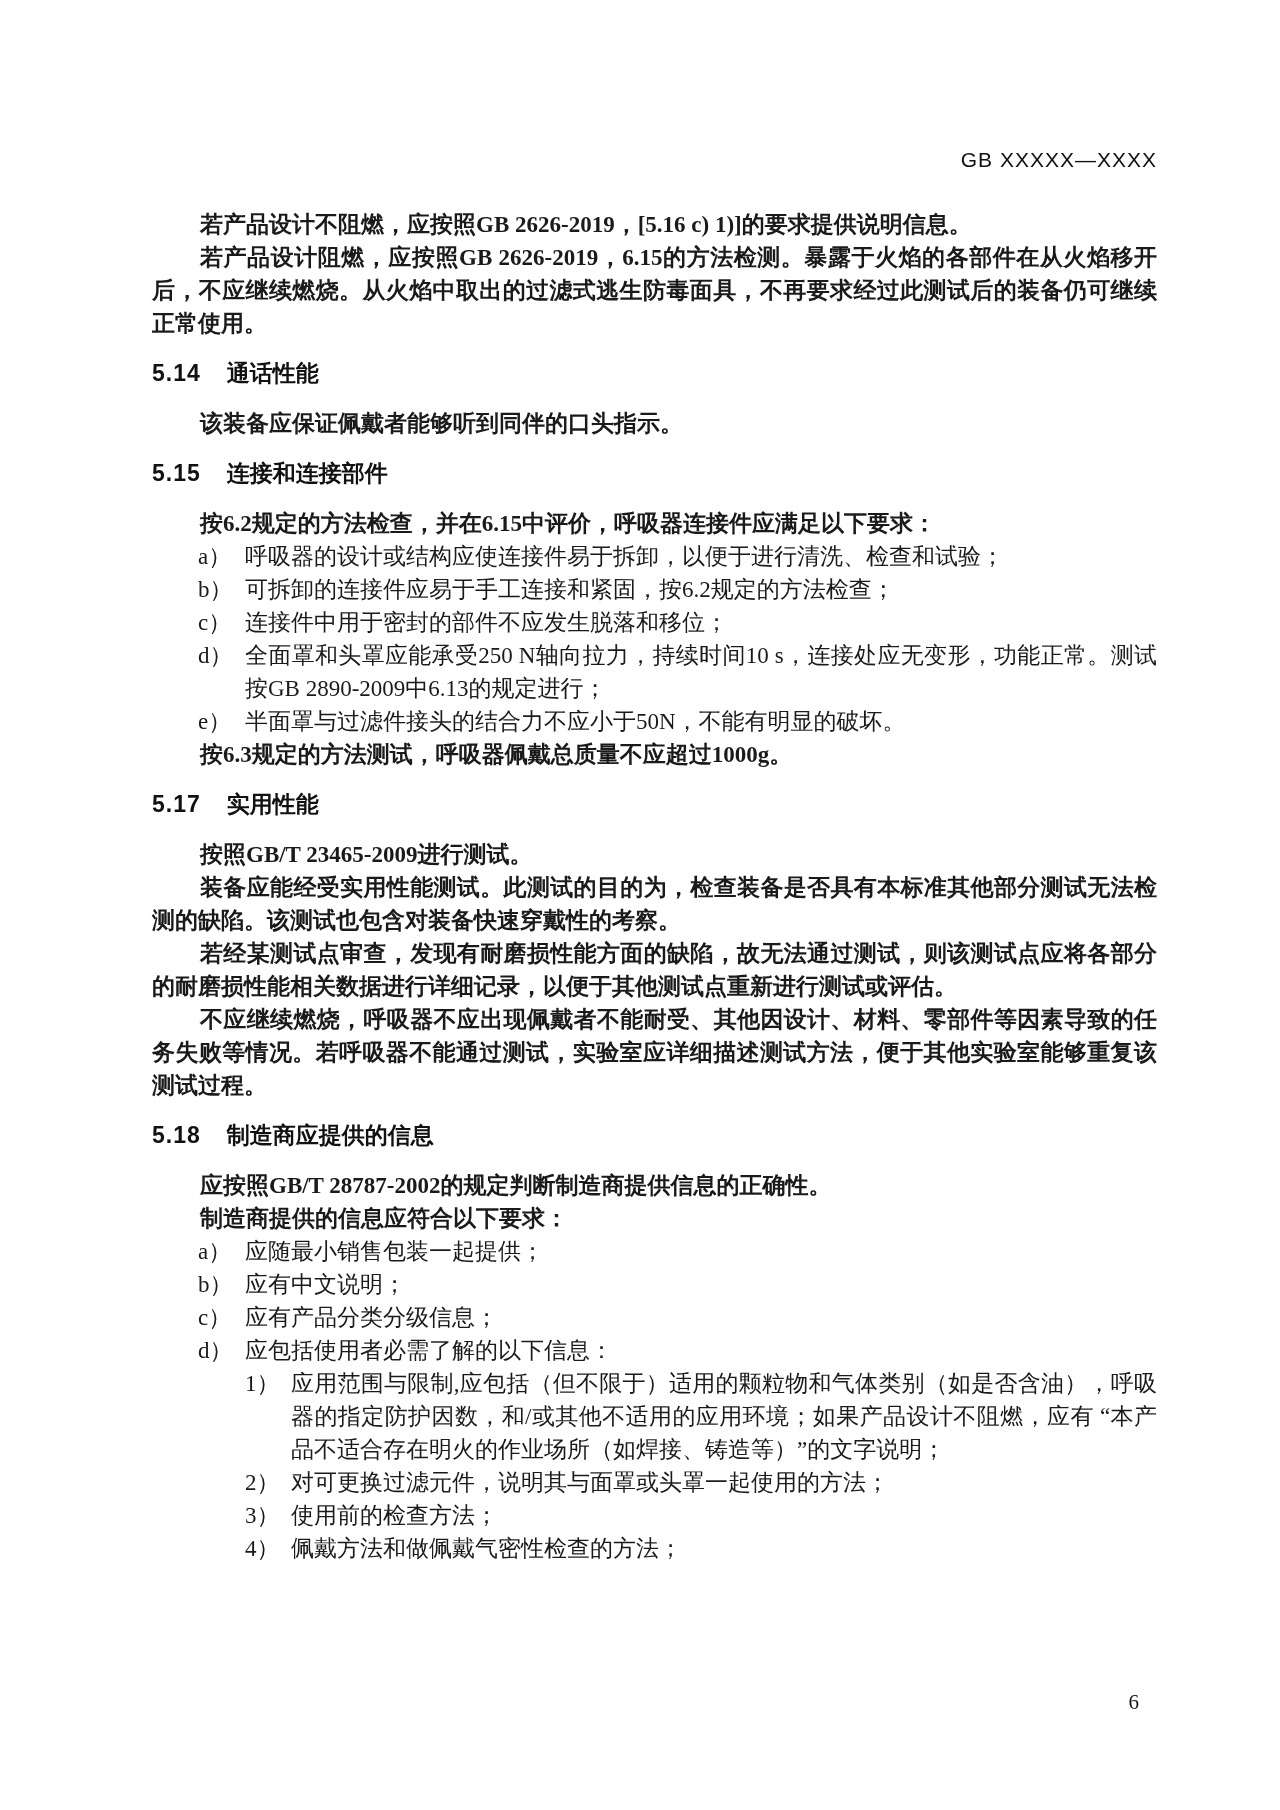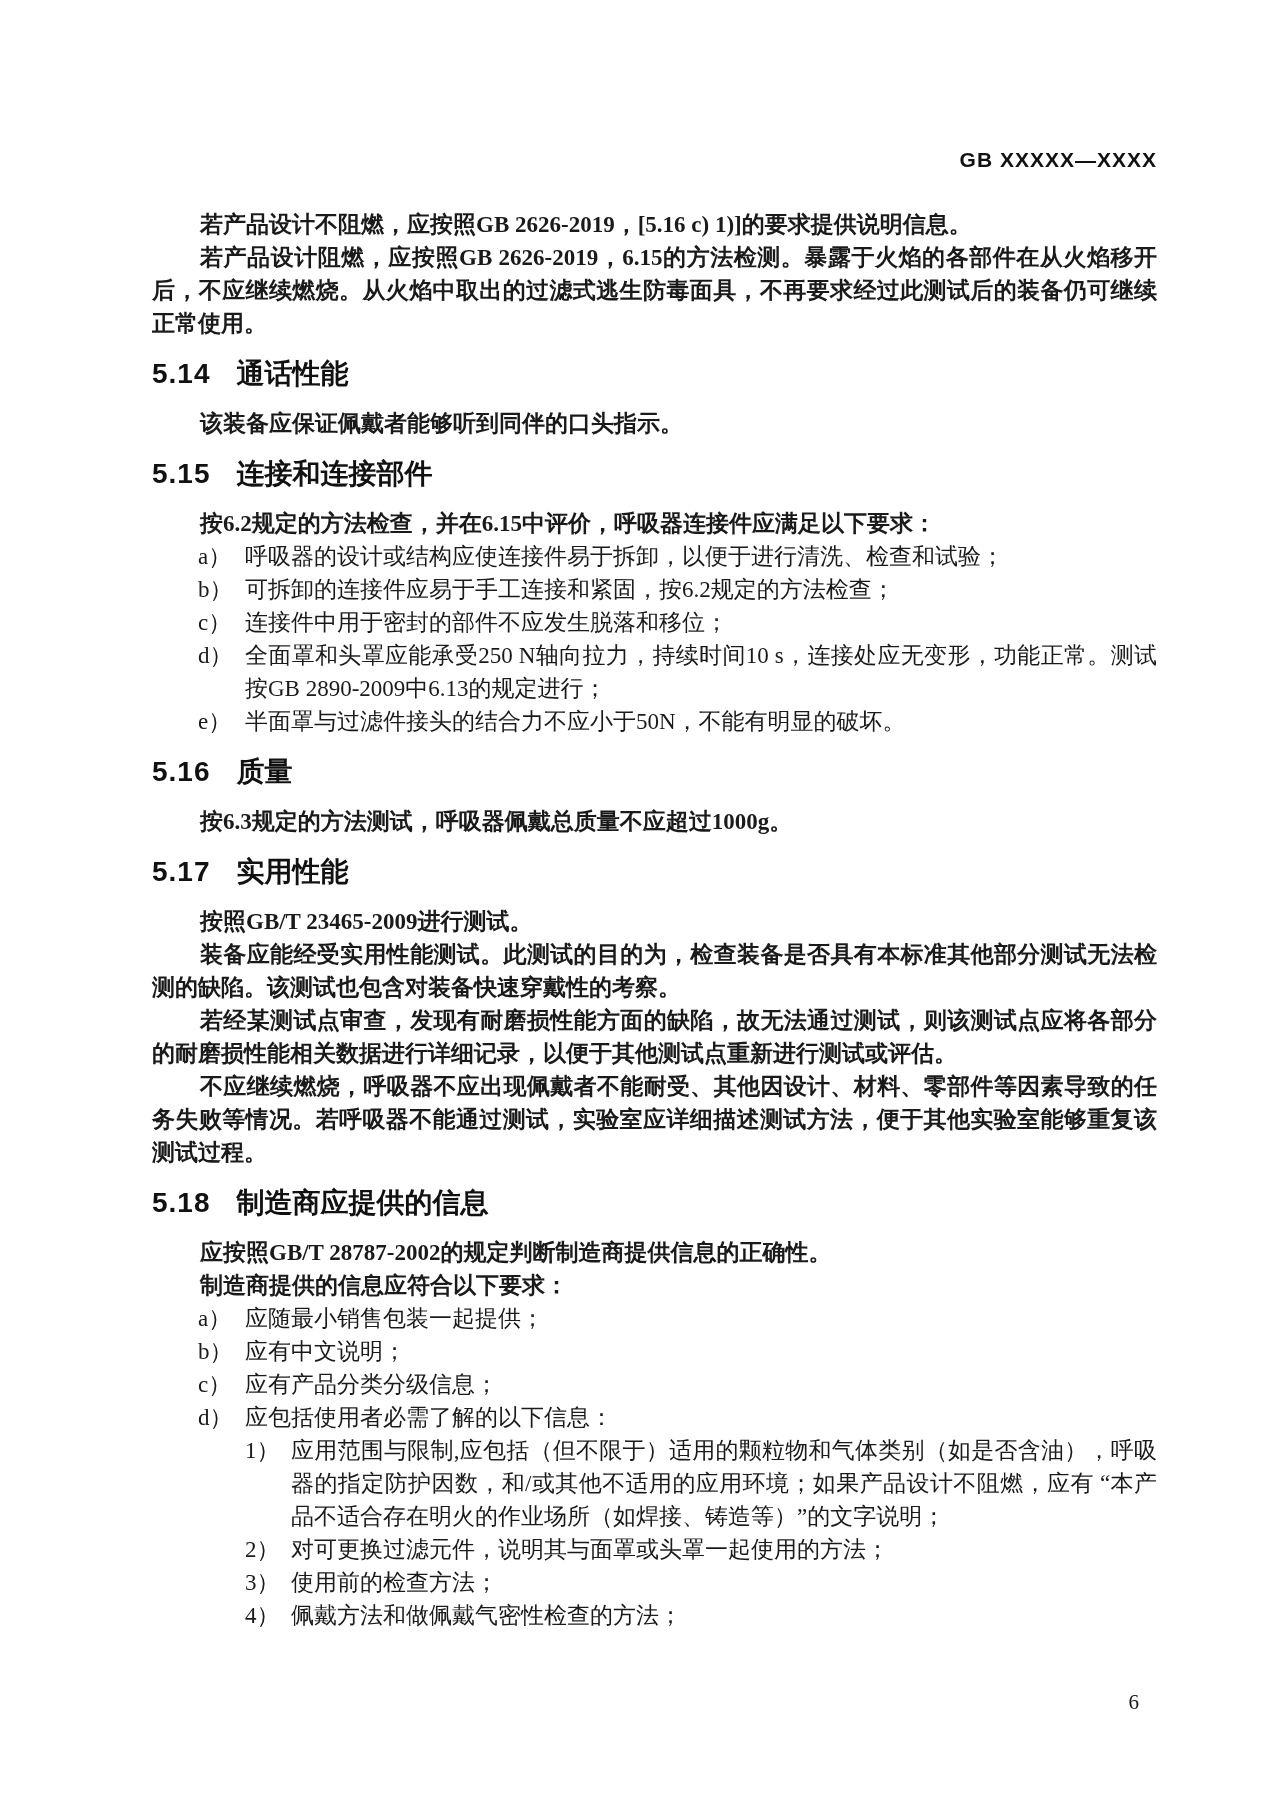--- a/index.html
+++ b/index.html
@@ -16,21 +16,21 @@
     font-family: "Liberation Serif", "DejaVu Serif", serif;
     overflow: hidden;
   }
   .doc-header {
     position: absolute;
     top: 148px;
     left: 152px;
     width: 1005px;
     text-align: right;
     font-family: "Liberation Sans", "DejaVu Sans", sans-serif;
-    font-weight: 700;
+    font-weight: 400;
     font-size: 21px;
     letter-spacing: 1px;
     color: #111111;
   }
   .content {
     position: absolute;
     top: 208px;
     left: 152px;
     width: 1005px;
     font-size: 23px;
@@ -40,21 +40,21 @@
   }
   .para {
     margin: 0;
     text-indent: 48px;
     font-weight: bold;
   }
   .heading {
     margin: 17px 0;
     font-family: "Liberation Sans", "DejaVu Sans", sans-serif;
     font-weight: 700;
-    font-size: 28px;
+    font-size: 23px;
     line-height: 33px;
     text-indent: 0;
     text-align: left;
     color: #111111;
   }
   .heading .hnum { margin-right: 26px; letter-spacing: 1px; }
   .li {
     position: relative;
     margin: 0;
   }
@@ -86,21 +86,20 @@
       <p class="para">若产品设计阻燃，应按照GB 2626-2019，6.15的方法检测。暴露于火焰的各部件在从火焰移开后，不应继续燃烧。从火焰中取出的过滤式逃生防毒面具，不再要求经过此测试后的装备仍可继续正常使用。</p>
       <h2 class="heading"><span class="hnum">5.14</span><span class="htitle">通话性能</span></h2>
       <p class="para">该装备应保证佩戴者能够听到同伴的口头指示。</p>
       <h2 class="heading"><span class="hnum">5.15</span><span class="htitle">连接和连接部件</span></h2>
       <p class="para">按6.2规定的方法检查，并在6.15中评价，呼吸器连接件应满足以下要求：</p>
       <div class="li l1"><span class="label">a）</span><span class="litext">呼吸器的设计或结构应使连接件易于拆卸，以便于进行清洗、检查和试验；</span></div>
       <div class="li l1"><span class="label">b）</span><span class="litext">可拆卸的连接件应易于手工连接和紧固，按6.2规定的方法检查；</span></div>
       <div class="li l1"><span class="label">c）</span><span class="litext">连接件中用于密封的部件不应发生脱落和移位；</span></div>
       <div class="li l1"><span class="label">d）</span><span class="litext">全面罩和头罩应能承受250 N轴向拉力，持续时间10 s，连接处应无变形，功能正常。测试按GB 2890-2009中6.13的规定进行；</span></div>
       <div class="li l1"><span class="label">e）</span><span class="litext">半面罩与过滤件接头的结合力不应小于50N，不能有明显的破坏。</span></div>
-      <h2 class="heading"><span class="hnum">5.16</span><span class="htitle">质量</span></h2>
       <p class="para">按6.3规定的方法测试，呼吸器佩戴总质量不应超过1000g。</p>
       <h2 class="heading"><span class="hnum">5.17</span><span class="htitle">实用性能</span></h2>
       <p class="para">按照GB/T 23465-2009进行测试。</p>
       <p class="para">装备应能经受实用性能测试。此测试的目的为，检查装备是否具有本标准其他部分测试无法检测的缺陷。该测试也包含对装备快速穿戴性的考察。</p>
       <p class="para">若经某测试点审查，发现有耐磨损性能方面的缺陷，故无法通过测试，则该测试点应将各部分的耐磨损性能相关数据进行详细记录，以便于其他测试点重新进行测试或评估。</p>
       <p class="para">不应继续燃烧，呼吸器不应出现佩戴者不能耐受、其他因设计、材料、零部件等因素导致的任务失败等情况。若呼吸器不能通过测试，实验室应详细描述测试方法，便于其他实验室能够重复该测试过程。</p>
       <h2 class="heading"><span class="hnum">5.18</span><span class="htitle">制造商应提供的信息</span></h2>
       <p class="para">应按照GB/T 28787-2002的规定判断制造商提供信息的正确性。</p>
       <p class="para">制造商提供的信息应符合以下要求：</p>
       <div class="li l1"><span class="label">a）</span><span class="litext">应随最小销售包装一起提供；</span></div>

